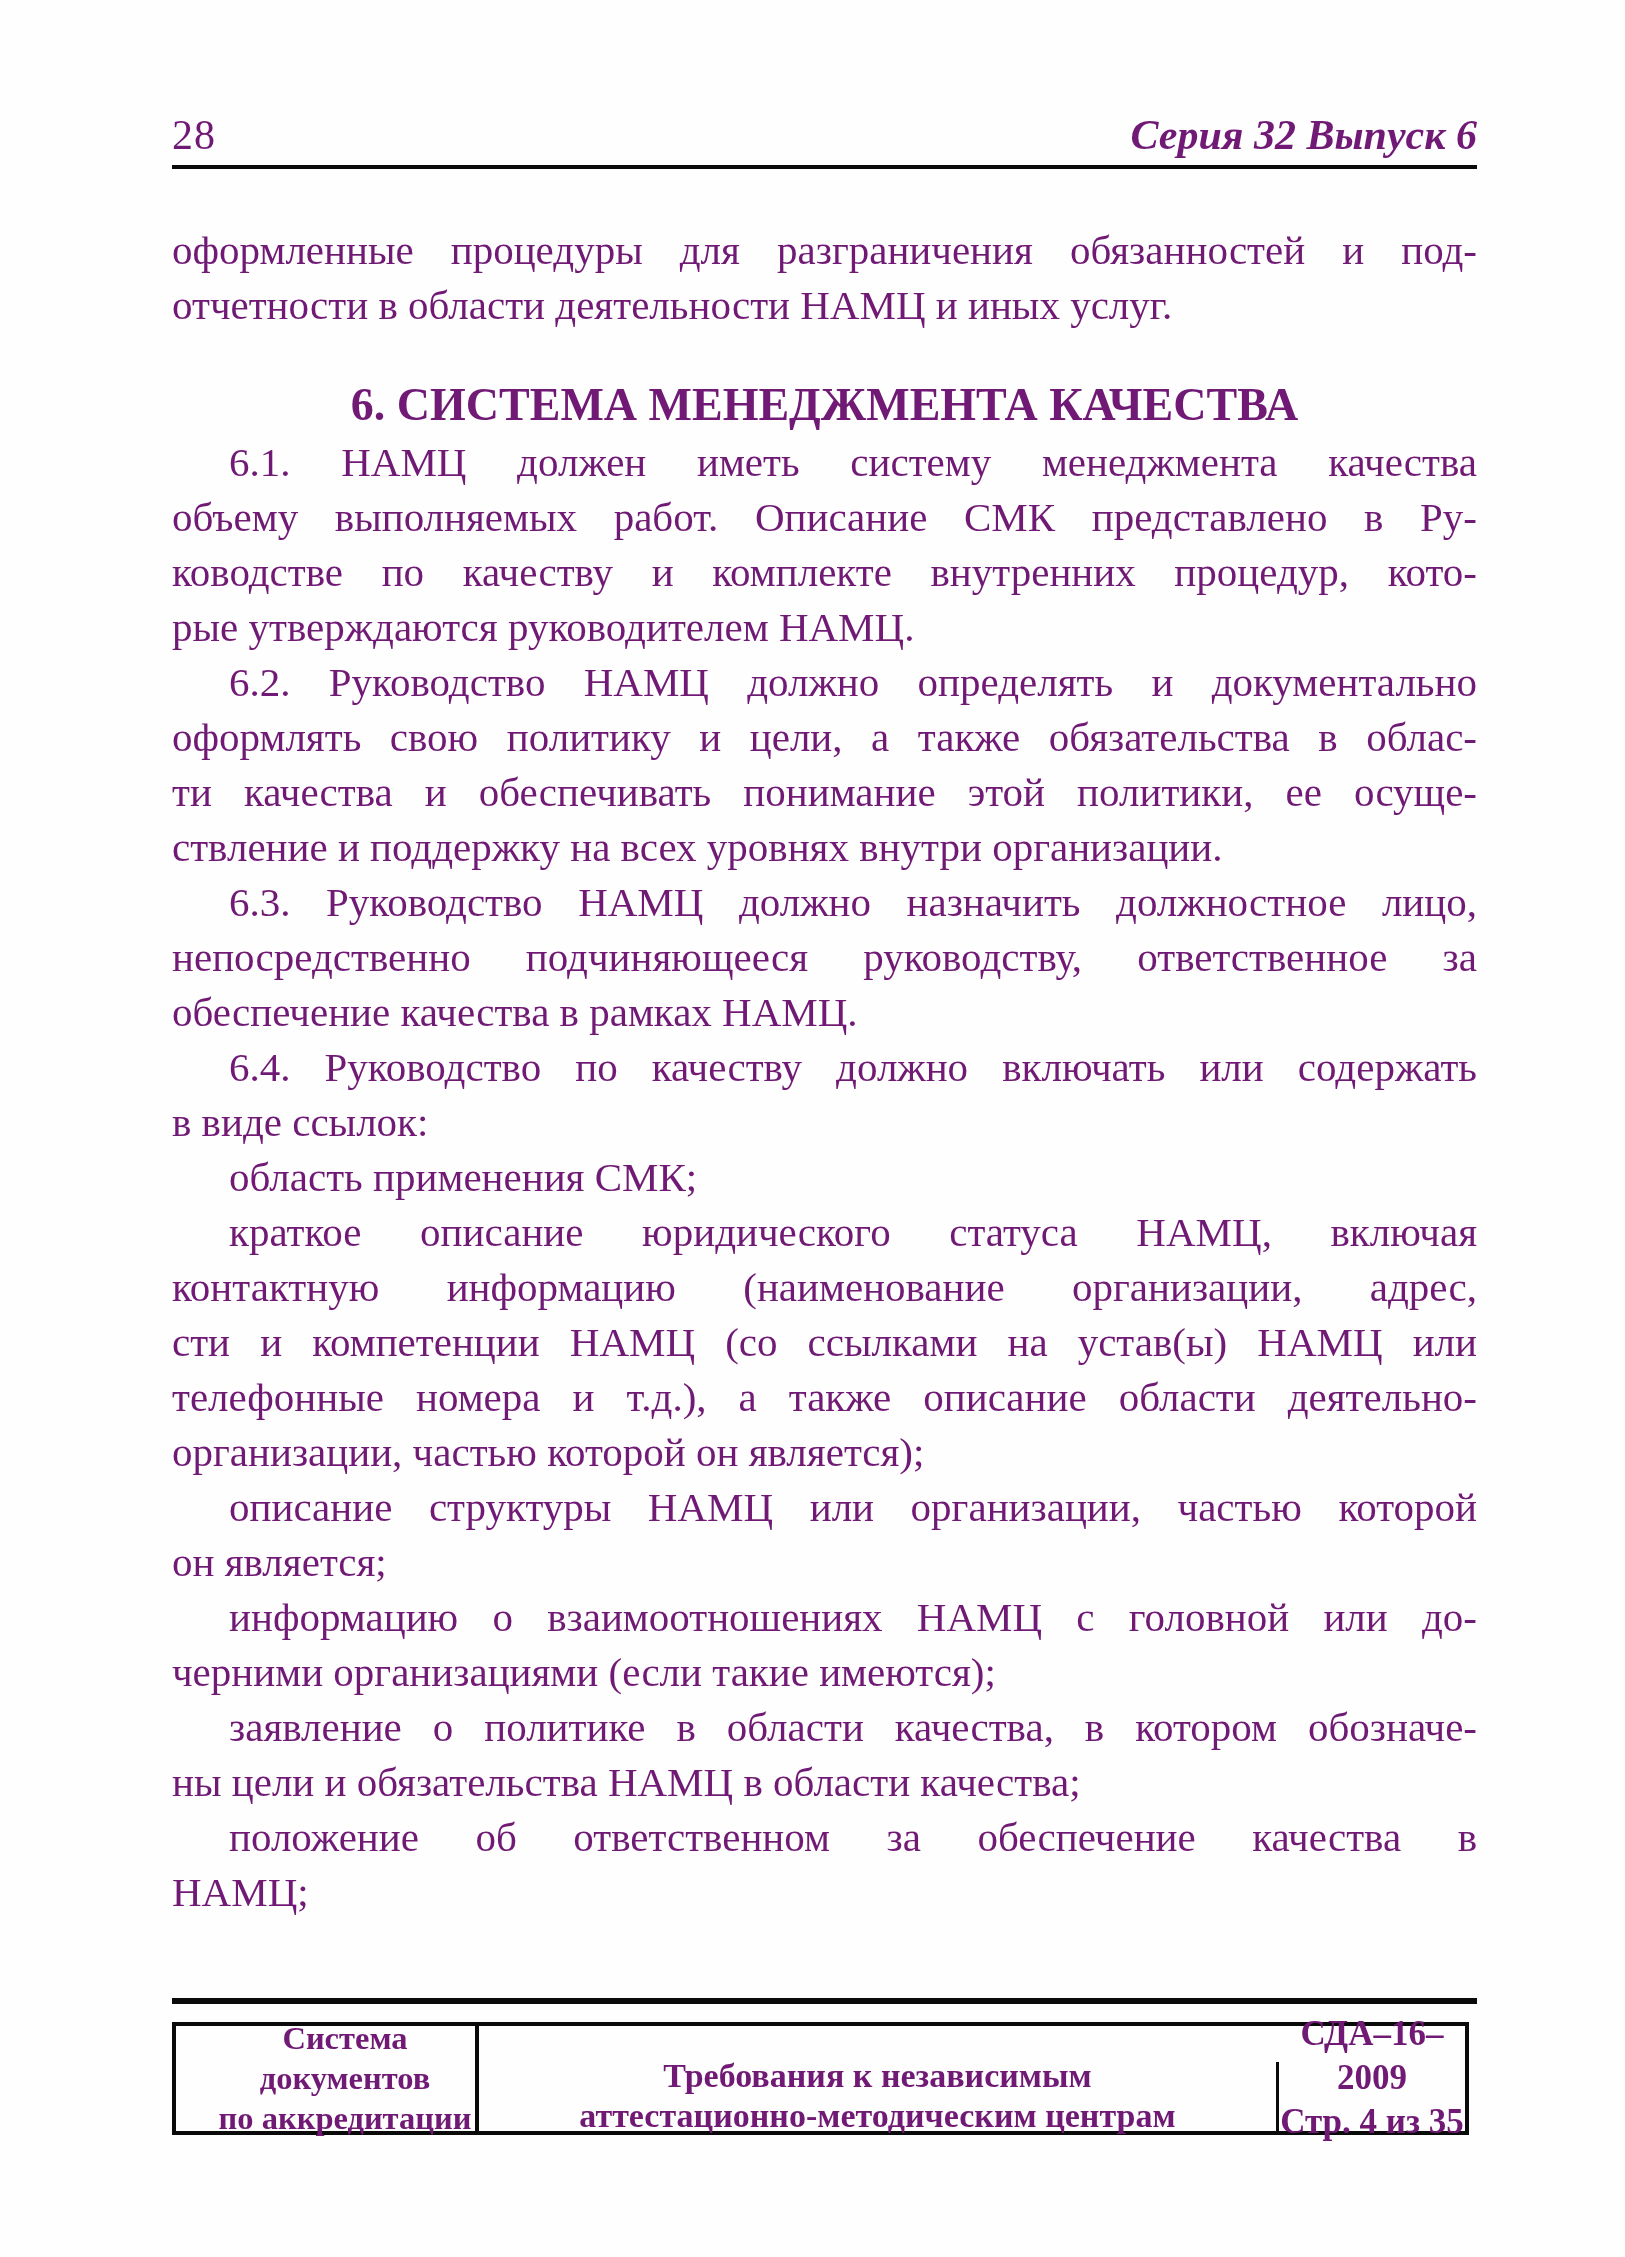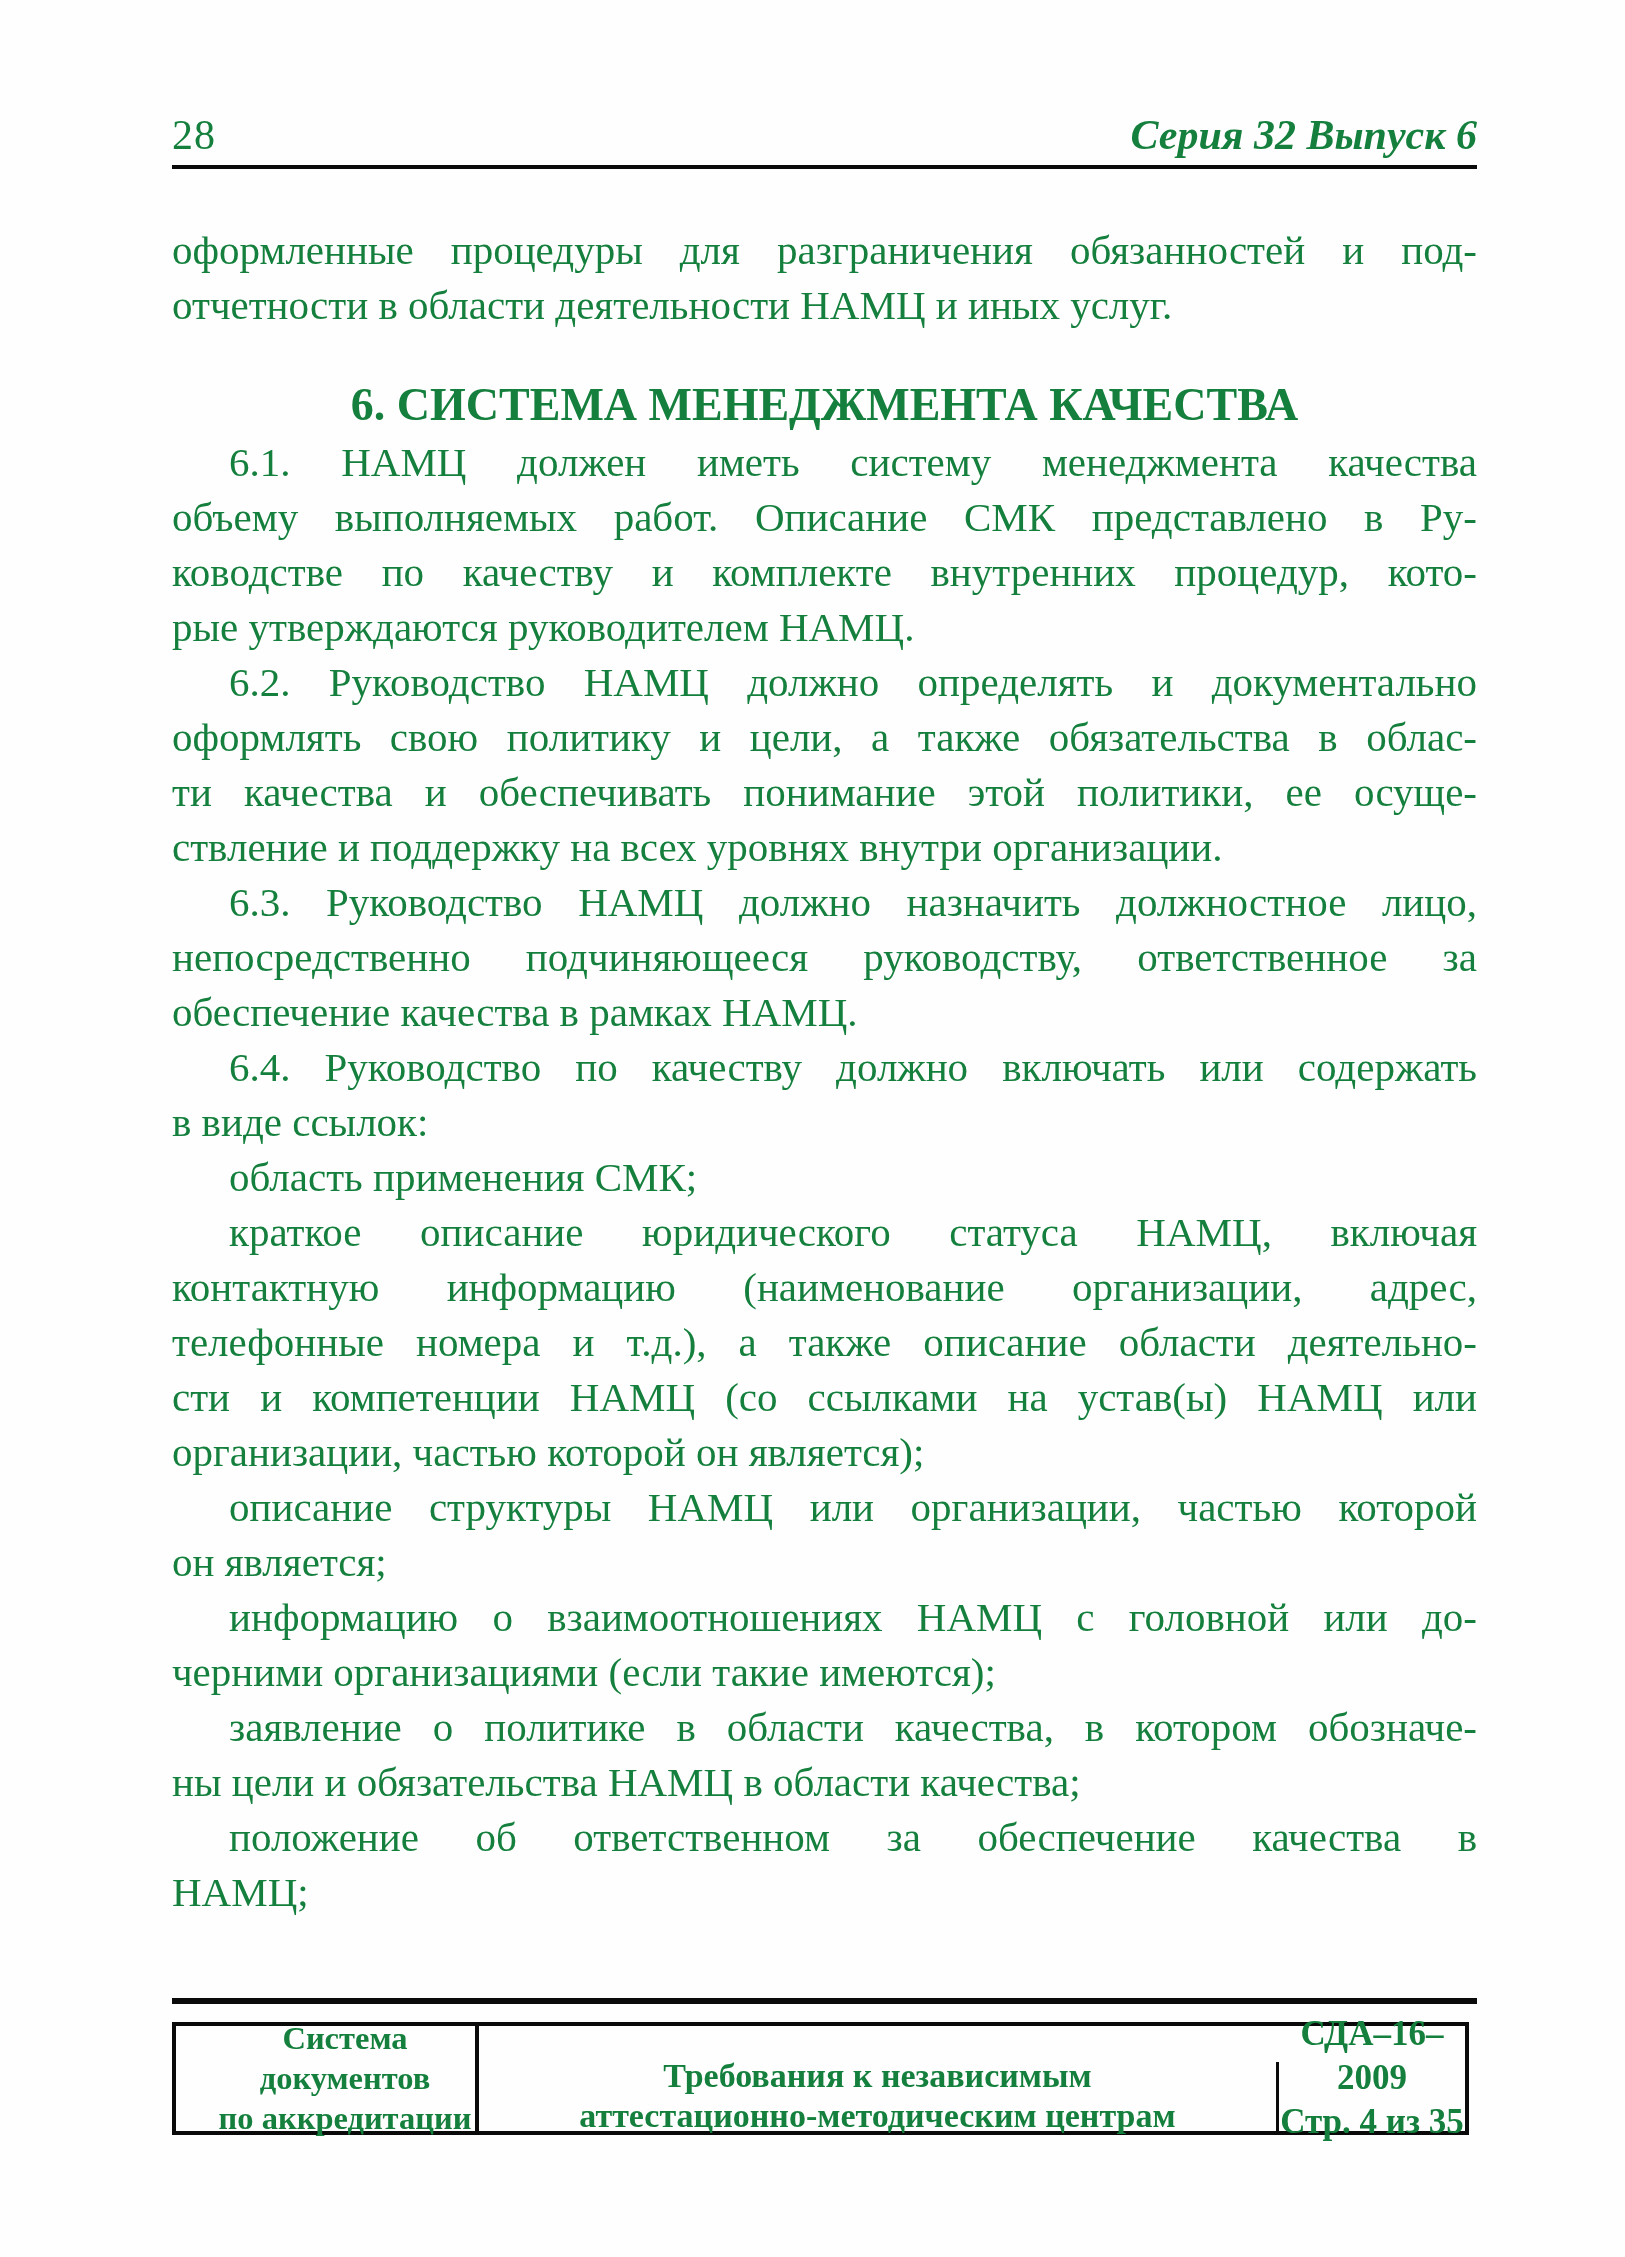--- a/index.html
+++ b/index.html
@@ -7,21 +7,21 @@
     padding: 0;
     background: #e8e8e8;
   }
   .page {
     position: relative;
     width: 1625px;
     height: 2258px;
     margin: 0 auto;
     background: #fefefe;
     font-family: "Liberation Serif", "DejaVu Serif", serif;
-    color: #15803d;
+    color: #701a75;
     box-sizing: border-box;
     padding: 113px 148px 0 172px;
     overflow: hidden;
   }
   
   .header {
     display: flex;
     justify-content: space-between;
     align-items: baseline;
     border-bottom: 4.8px solid #0a0a0a;
@@ -125,22 +125,22 @@
       <div class="line">ти качества и обеспечивать понимание этой политики, ее осуще-</div>
       <div class="line end">ствление и поддержку на всех уровнях внутри организации.</div>
       <div class="line indent">6.3. Руководство НАМЦ должно назначить должностное лицо,</div>
       <div class="line">непосредственно подчиняющееся руководству, ответственное за</div>
       <div class="line end">обеспечение качества в рамках НАМЦ.</div>
       <div class="line indent">6.4. Руководство по качеству должно включать или содержать</div>
       <div class="line end">в виде ссылок:</div>
       <div class="line end indent">область применения СМК;</div>
       <div class="line indent">краткое описание юридического статуса НАМЦ, включая</div>
       <div class="line">контактную информацию (наименование организации, адрес,</div>
+      <div class="line">сти и компетенции НАМЦ (со ссылками на устав(ы) НАМЦ или</div>
       <div class="line">телефонные номера и т.д.), а также описание области деятельно-</div>
-      <div class="line">сти и компетенции НАМЦ (со ссылками на устав(ы) НАМЦ или</div>
       <div class="line end">организации, частью которой он является);</div>
       <div class="line indent">описание структуры НАМЦ или организации, частью которой</div>
       <div class="line end">он является;</div>
       <div class="line indent">информацию о взаимоотношениях НАМЦ с головной или до-</div>
       <div class="line end">черними организациями (если такие имеются);</div>
       <div class="line indent">заявление о политике в области качества, в котором обозначе-</div>
       <div class="line end">ны цели и обязательства НАМЦ в области качества;</div>
       <div class="line indent">положение об ответственном за обеспечение качества в</div>
       <div class="line end">НАМЦ;</div>
     </div>

